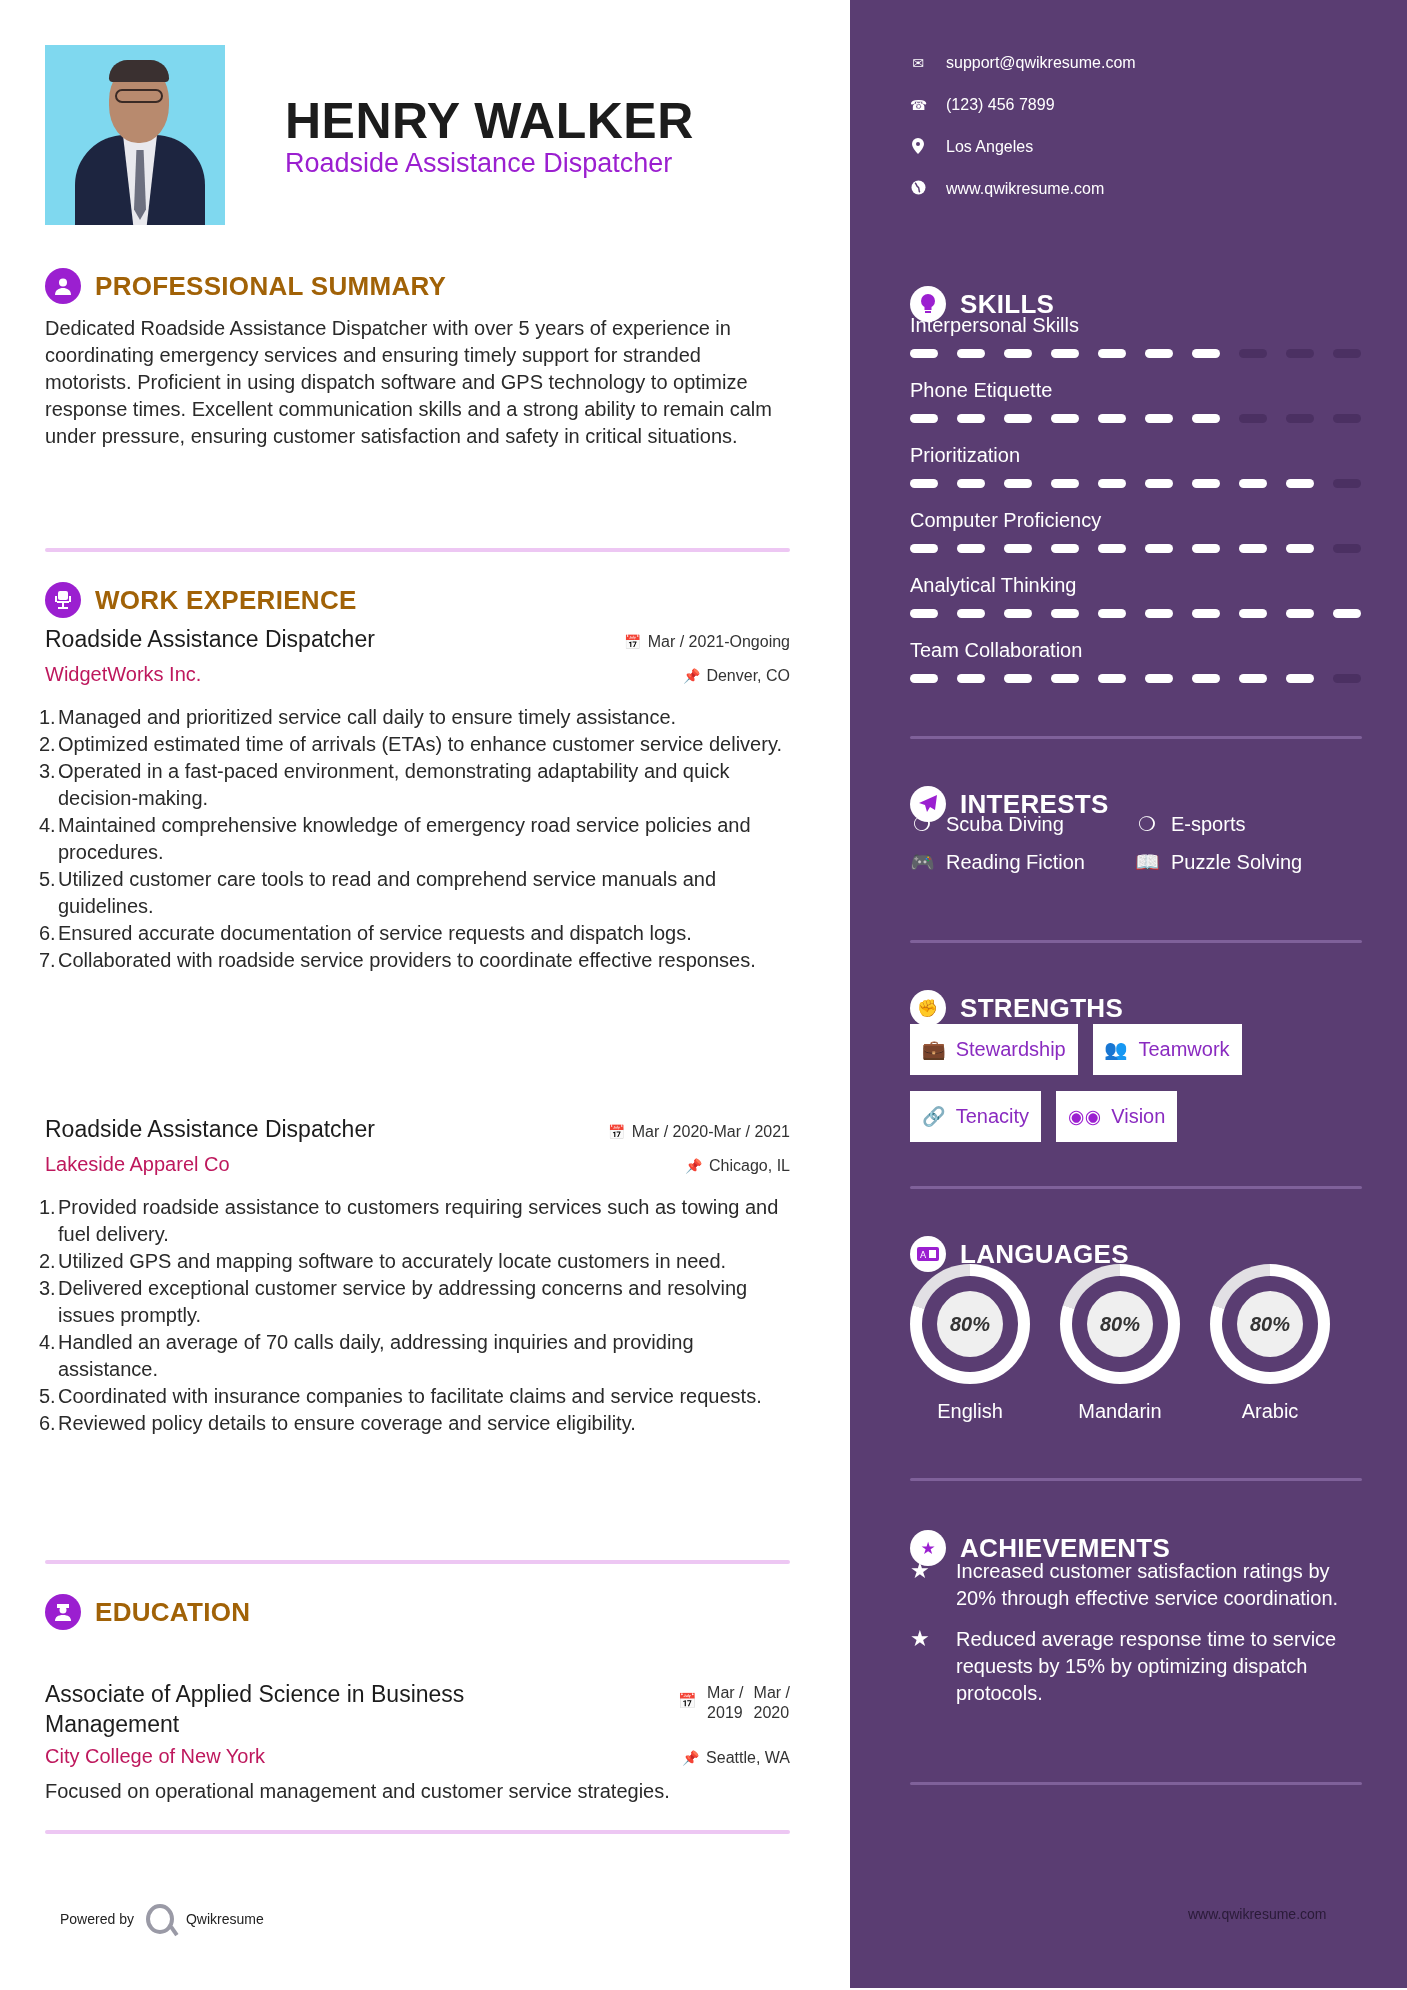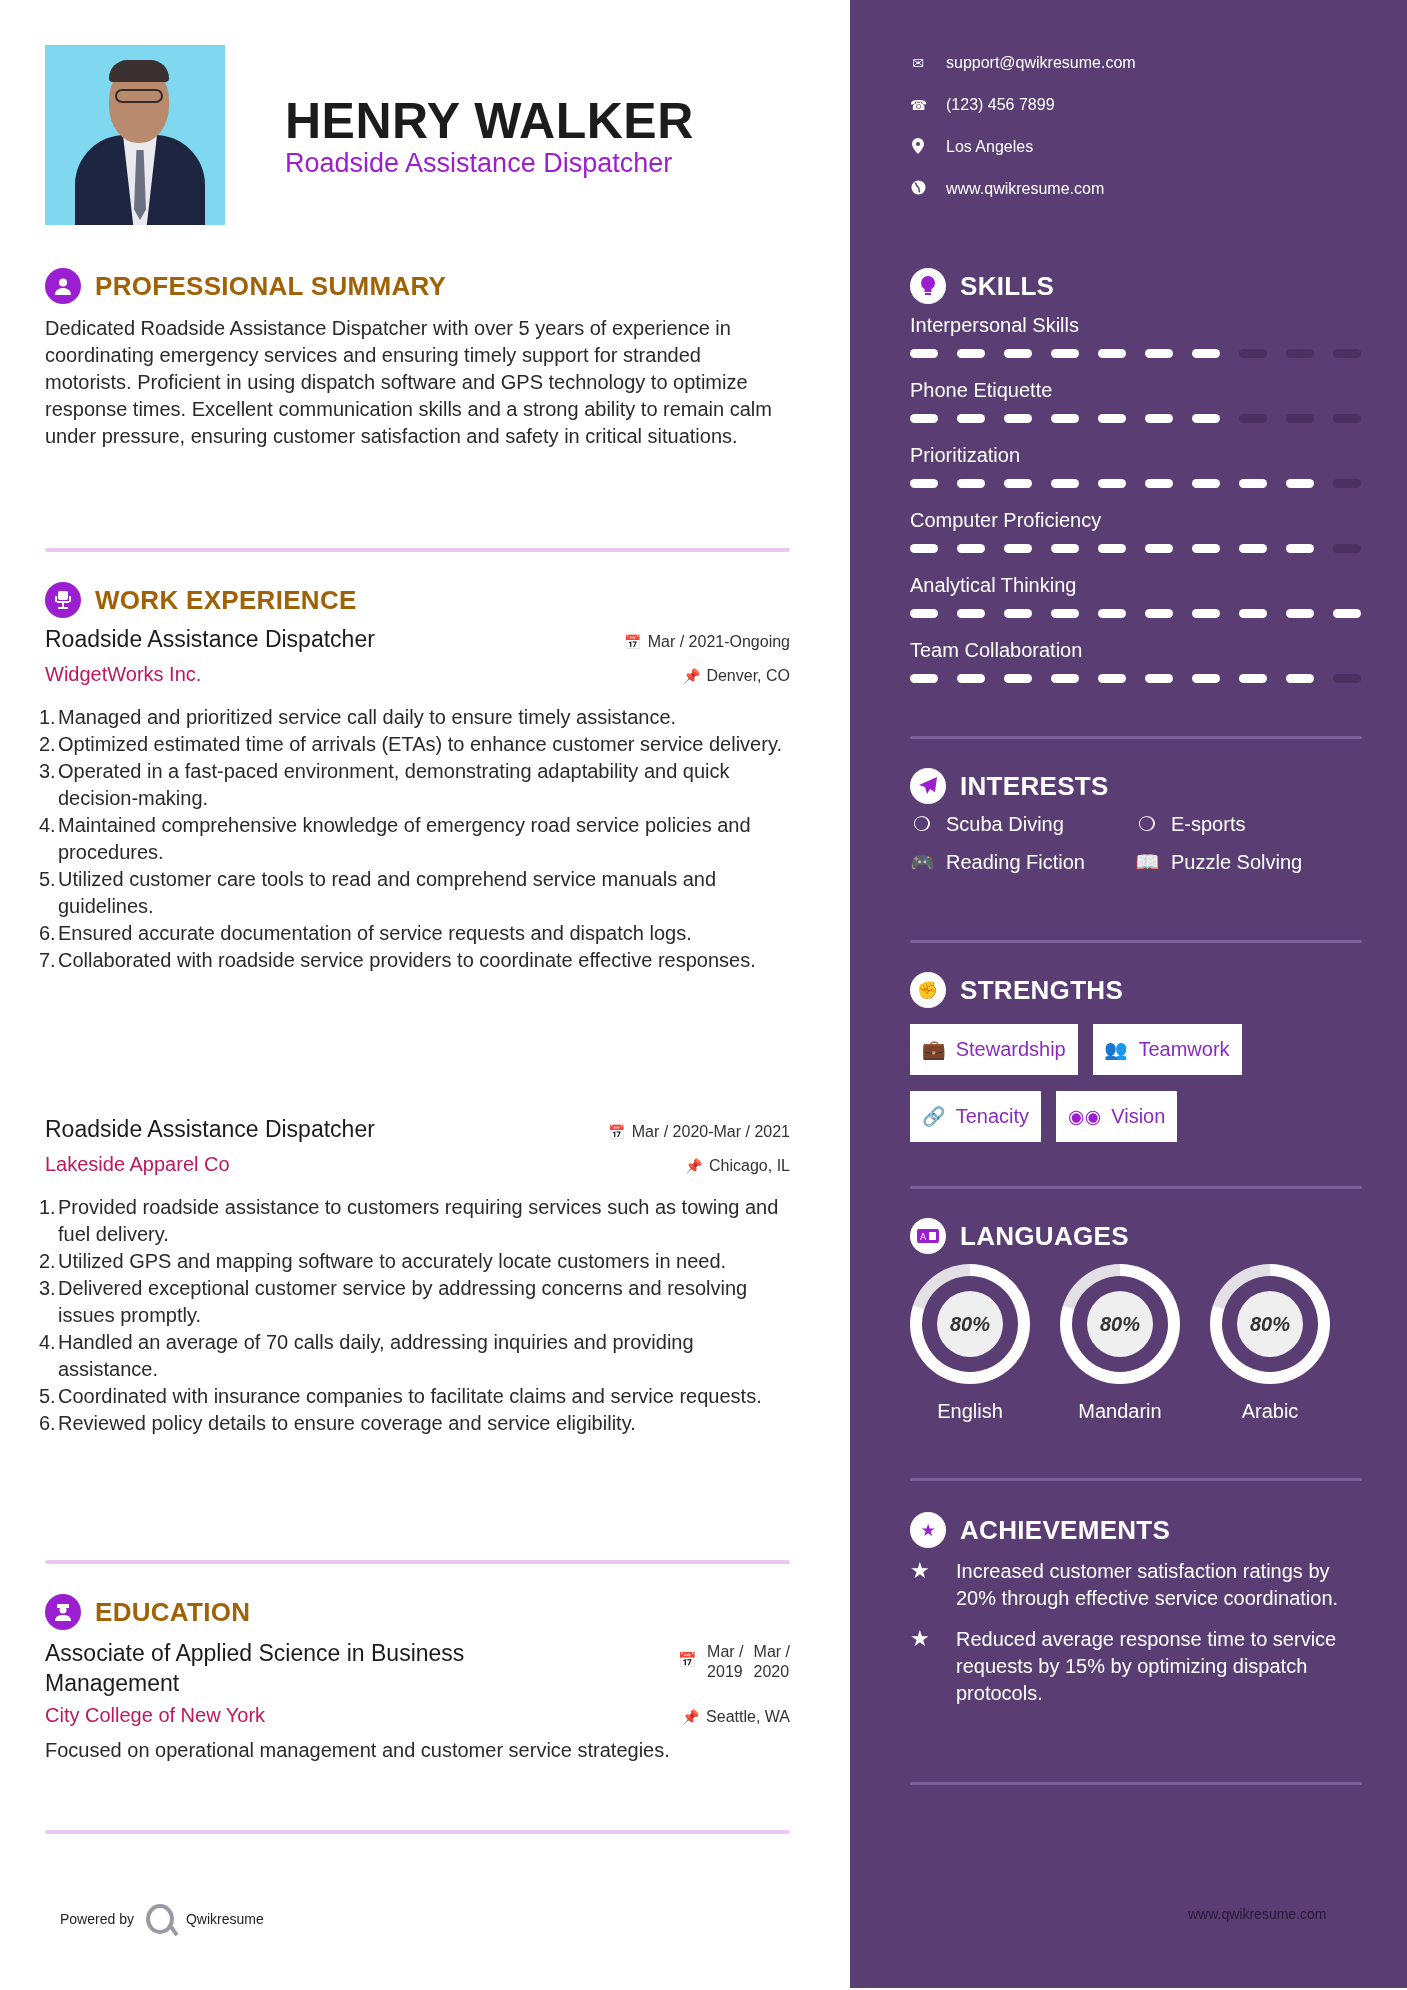--- a/index.html
+++ b/index.html
@@ -35,38 +35,38 @@
   .job-title { font-size: 23px; color: #1c1c1c; }
   .job-date { font-size: 16px; color: #333; display: flex; align-items: center; gap: 6px; }
   .company { font-size: 20px; color: #be185d; margin-top: 10px; }
   .job-loc { font-size: 16px; color: #333; display: flex; align-items: center; gap: 6px; }
   .bullets { margin-top: 18px; font-size: 20px; line-height: 27px; color: #2a2a2a; list-style: none; }
   .bullets li { display: flex; }
   .bullets .num { width: 19px; margin-left: -6px; flex-shrink: 0; }
   .small-icon { font-size: 14px; color: #444; }
 
   .edu { position: absolute; left: 45px; top: 1638px; width: 745px; }
-  .edu-top { display: flex; justify-content: space-between; }
+  .edu-top { display: flex; justify-content: space-between; margin-top: 41px; }
   .edu-degree { font-size: 23px; line-height: 30px; color: #1c1c1c; width: 540px; }
   .edu-dates { display: flex; gap: 10px; font-size: 16px; line-height: 20px; color: #333; margin-top: 4px; }
   .edu-dates .cal { font-size: 15px; margin-top: 8px; }
   .edu-row2 { display: flex; justify-content: space-between; align-items: baseline; margin-top: 6px; }
   .edu-desc { font-size: 20px; color: #2a2a2a; margin-top: 12px; }
 
   .footer-left { position: absolute; left: 60px; top: 1904px; display: flex; align-items: center; gap: 12px; font-size: 14px; color: #222; }
   .q-logo { width: 28px; height: 30px; border: 4px solid #9a9aa6; border-radius: 50%; position: relative; }
   .q-logo::after { content: ""; position: absolute; right: -6px; bottom: -6px; width: 4px; height: 10px; background: #9a9aa6; transform: rotate(-35deg); }
   .footer-link { color: #222; }
 
   
   .contact { position: absolute; left: 910px; top: 42px; }
   .contact-item { display: flex; align-items: center; gap: 20px; height: 42px; font-size: 16px; color: #fff; }
   .contact-icon { width: 16px; text-align: center; font-size: 14px; color: #fff; }
 
-  .r-head { position: absolute; left: 910px; display: flex; align-items: center; gap: 14px; }
+  .r-head { position: absolute; left: 910px; display: flex; align-items: center; gap: 14px; margin-top: 18px; }
   .r-icon { width: 36px; height: 36px; border-radius: 50%; background: #fff; display: flex; align-items: center; justify-content: center; color: #9b1fd0; font-size: 17px; }
   .r-title { font-size: 26px; font-weight: 700; color: #fff; letter-spacing: 0.3px; }
   .r-divider { position: absolute; left: 910px; width: 452px; height: 3px; background: #7f619a; border-radius: 2px; }
 
   .skills { position: absolute; left: 910px; top: 314px; width: 452px; }
   .skill { height: 65px; }
   .skill-name { font-size: 20px; color: #fff; }
   .dots { display: flex; gap: 19px; margin-top: 12px; }
   .dot { width: 28px; height: 9px; border-radius: 5px; background: #fff; }
   .dot.off { background: #4b3062; }

